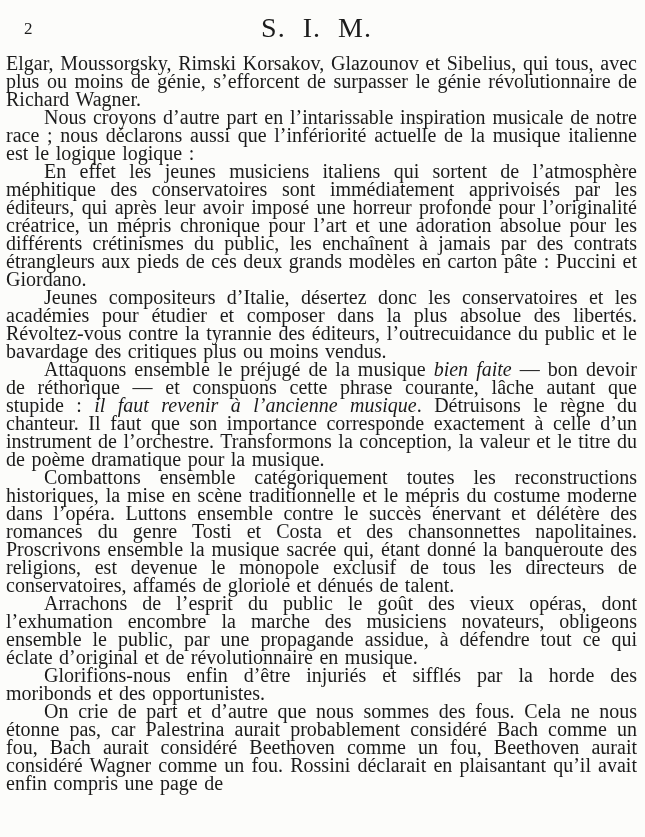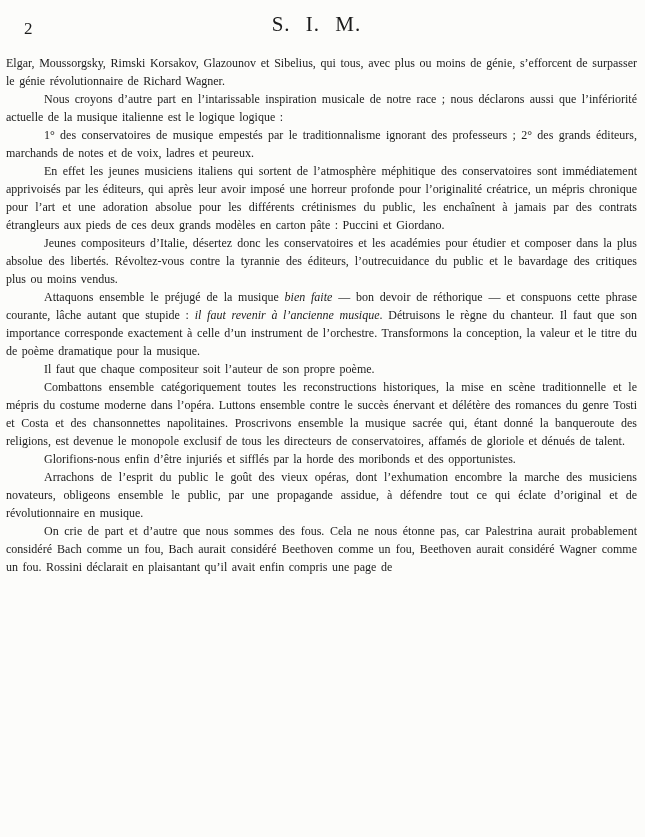--- a/index.html
+++ b/index.html
@@ -28,29 +28,29 @@
     font-size: 17px;
     line-height: 1;
   }
   .journal-title {
     position: absolute;
     left: 0;
     right: 12px;
     top: 14px;
     margin: 0;
     text-align: center;
-    font-size: 21px;
+    font-size: 28px;
     font-weight: normal;
     letter-spacing: 1px;
     word-spacing: 9px;
     line-height: 1;
   }
   .article {
     margin: 4px 8px 0 6px;
-    font-size: 12px;
+    font-size: 20px;
     line-height: 18px;
     text-align: justify;
     word-spacing: 1.5px;
   }
   .para {
     margin: 0;
     text-indent: 38px;
   }
   .para.no-indent {
     text-indent: 0;
@@ -67,33 +67,31 @@
     <span class="page-number">2</span>
     <h1 class="journal-title">S. I. M.</h1>
   </div>
 
   <div class="article">
 
     <p class="para no-indent"><span>Elgar, Moussorgsky, Rimski Korsakov, Glazounov et Sibelius, qui tous, avec plus ou moins de génie, s’efforcent de surpasser le génie révolutionnaire de Richard Wagner.</span></p>
 
     <p class="para"><span>Nous croyons d’autre part en l’intarissable inspiration musicale de notre race ; nous déclarons aussi que l’infériorité actuelle de la musique italienne est le logique logique :</span></p>
 
-    <p class="para"><span>1° des conservatoires de musique empestés par le traditionnalisme ignorant des professeurs ; 2° des grands éditeurs, marchands de notes et de voix, ladres et peureux.</span></p>
 
     <p class="para"><span>En effet les jeunes musiciens italiens qui sortent de l’atmosphère méphitique des conservatoires sont immédiatement apprivoisés par les éditeurs, qui après leur avoir imposé une horreur profonde pour l’originalité créatrice, un mépris chronique pour l’art et une adoration absolue pour les différents crétinismes du public, les enchaînent à jamais par des contrats étrangleurs aux pieds de ces deux grands modèles en carton pâte : Puccini et Giordano.</span></p>
 
     <p class="para"><span>Jeunes compositeurs d’Italie, désertez donc les conservatoires et les académies pour étudier et composer dans la plus absolue des libertés. Révoltez-vous contre la tyrannie des éditeurs, l’outrecuidance du public et le bavardage des critiques plus ou moins vendus.</span></p>
 
     <p class="para"><span>Attaquons ensemble le préjugé de la musique </span><em>bien faite</em><span> — bon devoir de réthorique — et conspuons cette phrase courante, lâche autant que stupide : </span><em>il faut revenir à l’ancienne musique</em><span>. Détruisons le règne du chanteur. Il faut que son importance corresponde exactement à celle d’un instrument de l’orchestre. Transformons la conception, la valeur et le titre du de poème dramatique pour la musique.</span></p>
 
-    <p class="para"><span>Il faut que chaque compositeur soit l’auteur de son propre poème.</span></p>
 
     <p class="para"><span>Combattons ensemble catégoriquement toutes les reconstructions historiques, la mise en scène traditionnelle et le mépris du costume moderne dans l’opéra. Luttons ensemble contre le succès énervant et délétère des romances du genre Tosti et Costa et des chansonnettes napolitaines. Proscrivons ensemble la musique sacrée qui, étant donné la banqueroute des religions, est devenue le monopole exclusif de tous les directeurs de conservatoires, affamés de gloriole et dénués de talent.</span></p>
 
+    <p class="para"><span>Arrachons de l’esprit du public le goût des vieux opéras, dont l’exhumation encombre la marche des musiciens novateurs, obligeons ensemble le public, par une propagande assidue, à défendre tout ce qui éclate d’original et de révolutionnaire en musique.</span></p>
+
     <p class="para"><span>Glorifions-nous enfin d’être injuriés et sifflés par la horde des moribonds et des opportunistes.</span></p>
-
-    <p class="para"><span>Arrachons de l’esprit du public le goût des vieux opéras, dont l’exhumation encombre la marche des musiciens novateurs, obligeons ensemble le public, par une propagande assidue, à défendre tout ce qui éclate d’original et de révolutionnaire en musique.</span></p>
 
     <p class="para"><span>On crie de part et d’autre que nous sommes des fous. Cela ne nous étonne pas, car Palestrina aurait probablement considéré Bach comme un fou, Bach aurait considéré Beethoven comme un fou, Beethoven aurait considéré Wagner comme un fou. Rossini déclarait en plaisantant qu’il avait enfin compris une page de</span></p>
 
   </div>
 
 </div>
 
 </body></html>

